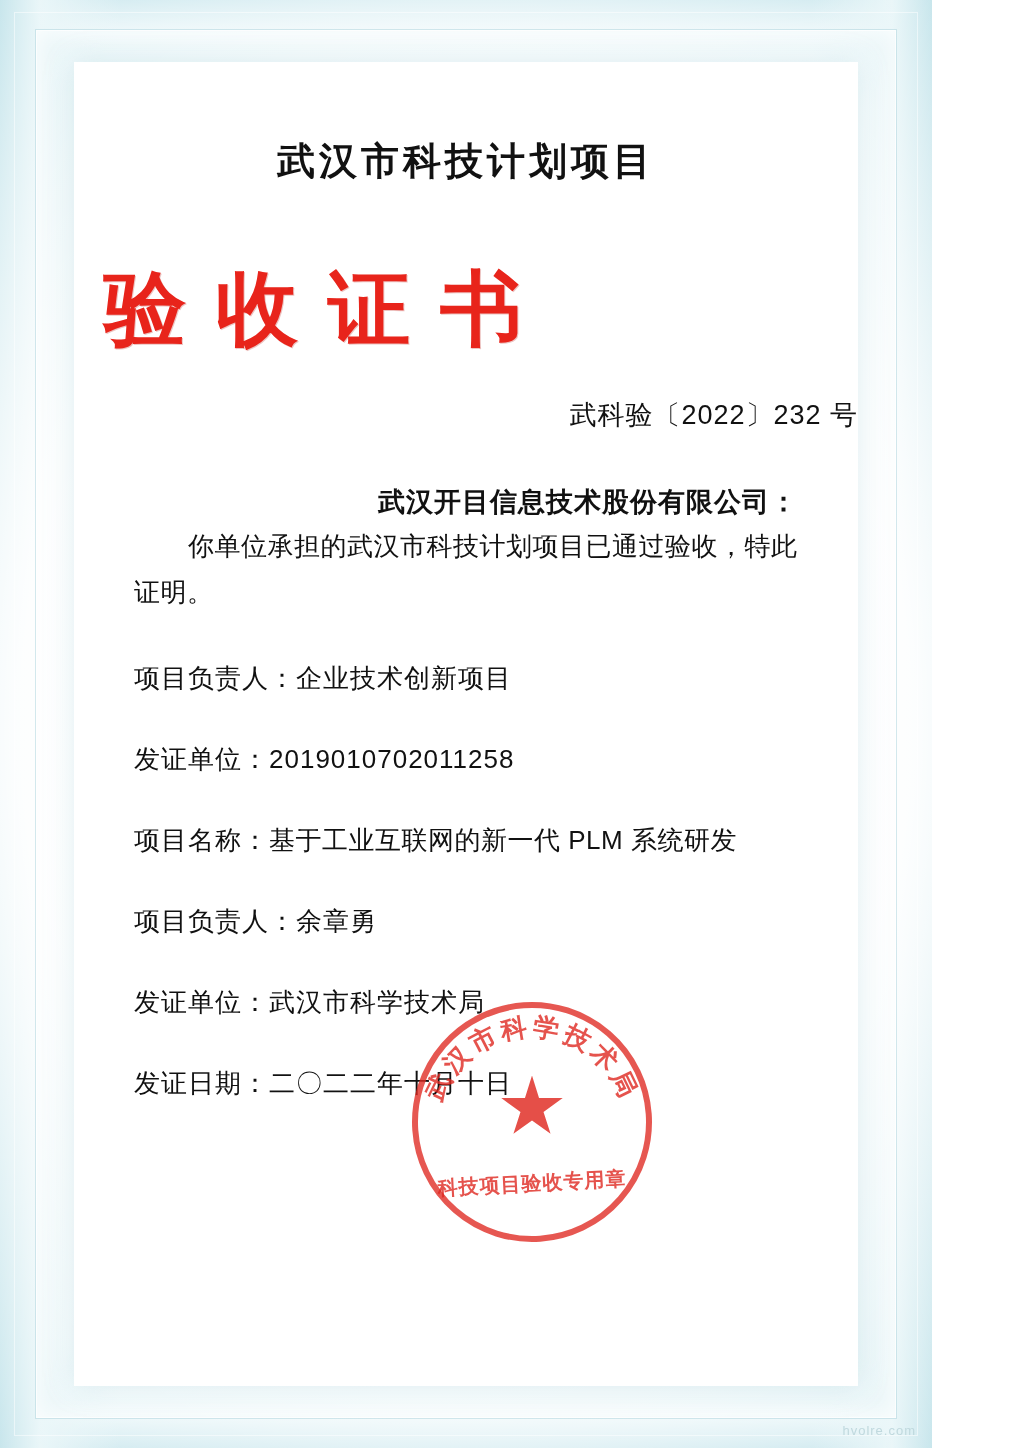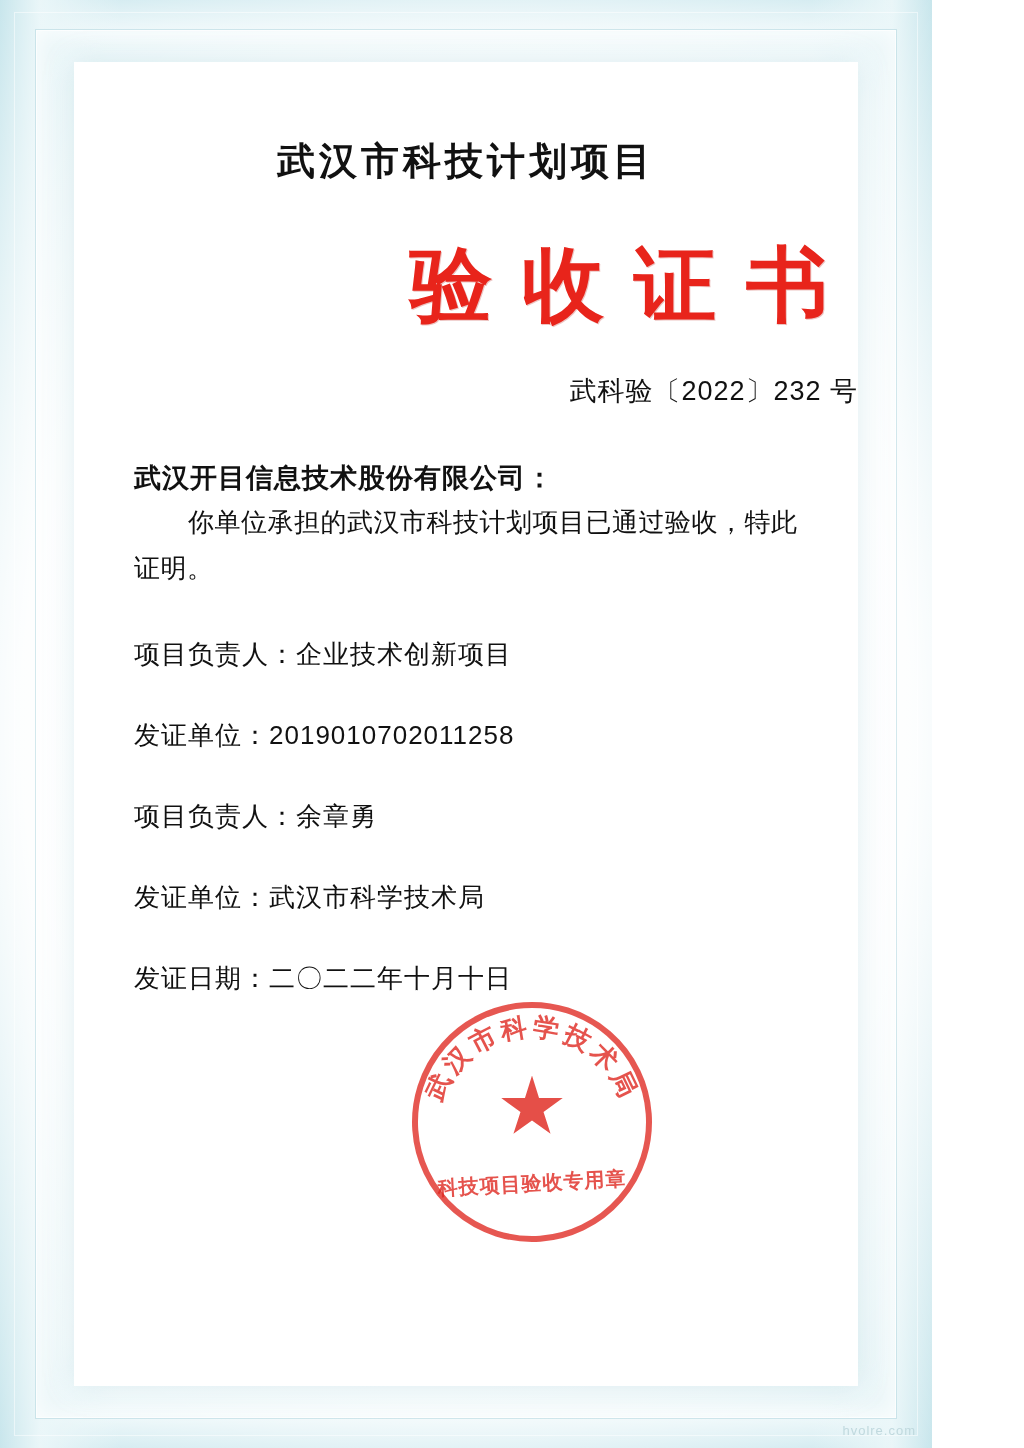--- a/index.html
+++ b/index.html
@@ -73,22 +73,22 @@
     text-align: center;
     margin-top: 74px;
     font-family: "DejaVu Sans", "Liberation Sans", sans-serif;
     font-size: 38px;
     font-weight: bold;
     letter-spacing: 4px;
     color: #111111;
   }
 
   .doc-title {
-    text-align: right;
-    margin-top: 56px;
+    text-align: left;
+    margin-top: 80px;
     font-family: "DejaVu Serif", "Liberation Serif", serif;
     font-size: 82px;
     font-weight: bold;
     letter-spacing: 30px;
     text-indent: 30px;
     color: #e8241b;
     line-height: 1.0;
     text-shadow: 1px 1px 0 rgba(180,20,10,0.25);
   }
 
@@ -104,20 +104,21 @@
   .body-block {
     margin: 48px 60px 0 60px;
     font-size: 26px;
     color: #111111;
     line-height: 1.6;
   }
   .salutation {
     font-weight: bold;
     font-size: 27px;
     letter-spacing: 1px;
+    text-align: right;
   }
   .paragraph {
     margin-top: 0;
     text-indent: 54px;
     letter-spacing: 0.5px;
     line-height: 1.75;
   }
 
   .fields {
     margin: 46px 60px 0 60px;
@@ -233,20 +234,23 @@
       <div class="fields">
 
         <div class="field-row">
           <span class="field-label">项目负责人：</span><span class="field-value">企业技术创新项目</span>
         </div>
 
         <div class="field-row">
           <span class="field-label">发证单位：</span><span class="field-value">2019010702011258</span>
         </div>
 
+        <div class="field-row project-name">
+          <span class="field-label">项目名称：</span><span class="field-value">基于工业互联网的新一代 PLM 系统研发</span>
+        </div>
 
         <div class="field-row">
           <span class="field-label">项目负责人：</span><span class="field-value">余章勇</span>
         </div>
 
         <div class="field-row">
           <span class="field-label">发证单位：</span><span class="field-value">武汉市科学技术局</span>
         </div>
 
         <div class="field-row">

